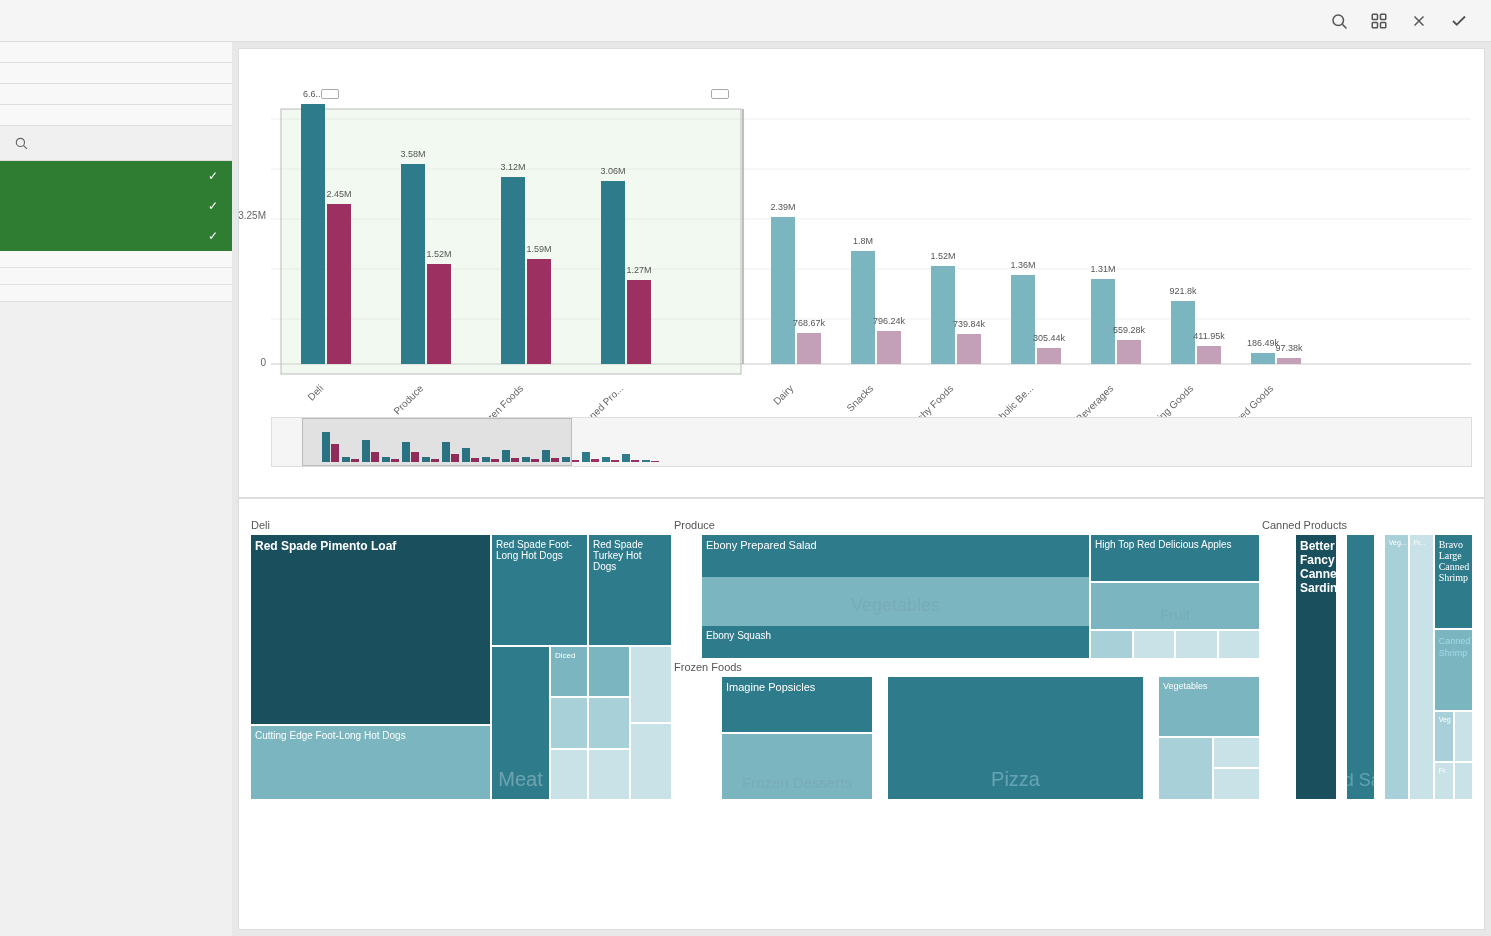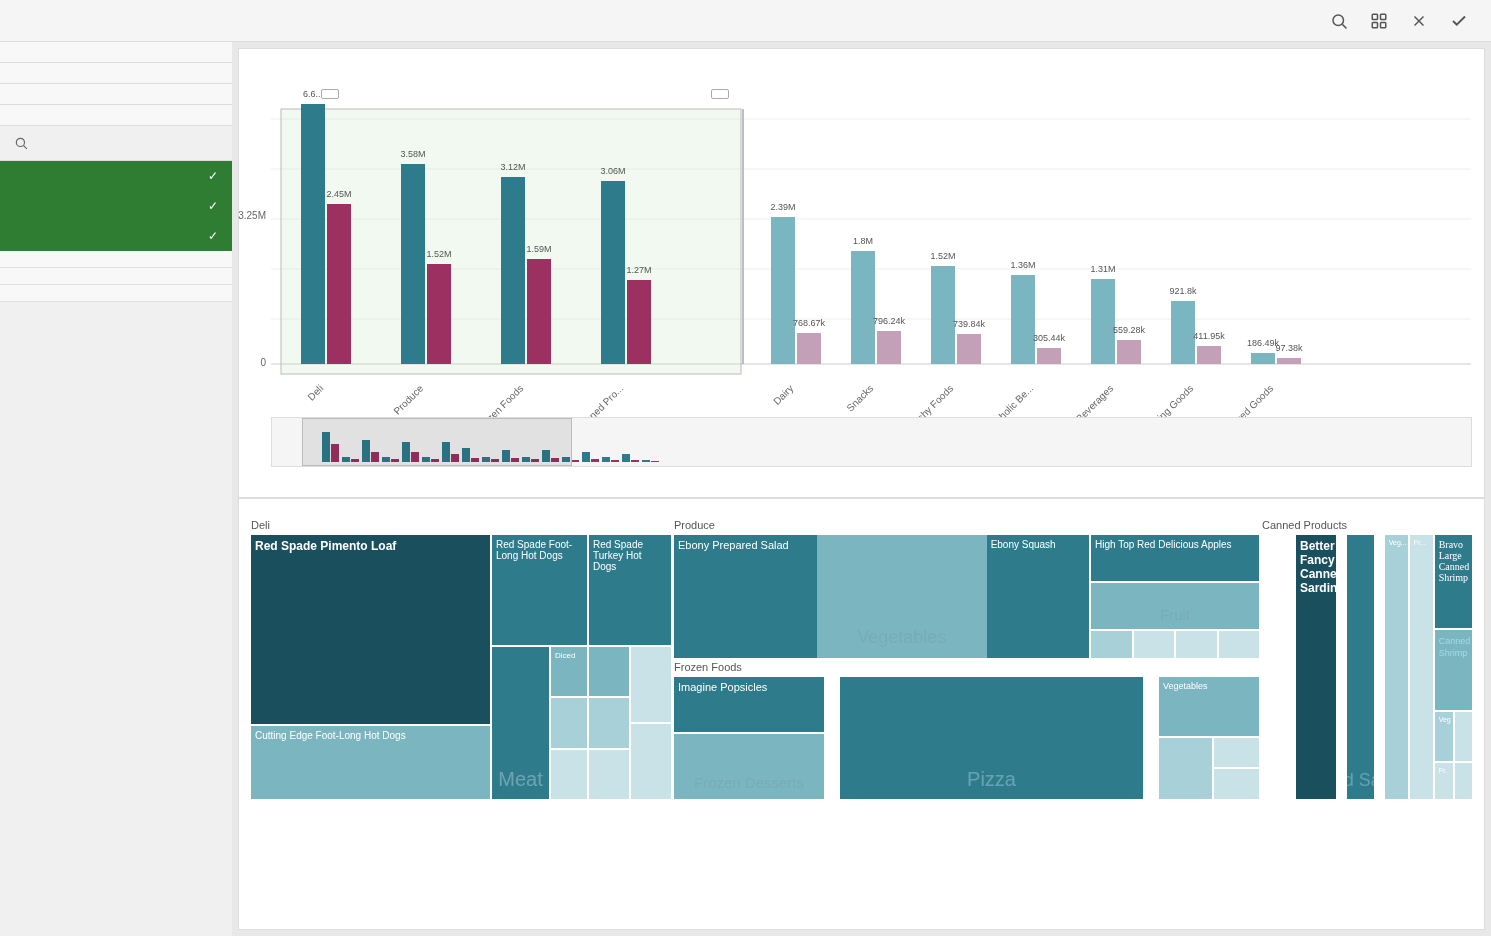--- a/index.html
+++ b/index.html
@@ -542,21 +542,21 @@
             <div class="tm-cell lightest" style="flex:1;" data-name="tm-ds8"></div>
           </div>
         </div>
       </div>
     </div>
   </div>
           <div data-name="treemap-middle" style="flex: 1 1 0%; display: flex; flex-direction: column; gap: 3px; min-width: 0px;">
     <div data-name="produce-wrapper" style="flex:1;display:flex;flex-direction:column;gap:2px;">
       <div style="font-size:11px;color:#555;margin-bottom:2px;" data-name="produce-section-label">Produce</div>
       <div style="display:flex;gap:2px;flex:1;min-height:0;">
-        <div style="display:flex;gap:0;flex:1.4;">
+        <div style="display:flex;flex-direction:column;gap:0;flex:1.4;margin-left:28px;">
           <div class="tm-cell medium" style="flex:1;font-size:11px;" data-name="tm-ebony-salad2">Ebony Prepared Salad</div>
           <div class="tm-cell light" style="flex:1.2;position:relative;" data-name="tm-vegetables2">
             <span style="position:absolute;bottom:10px;left:50%;transform:translateX(-50%);font-size:18px;opacity:0.35;color:#7799aa;white-space:nowrap;">Vegetables</span>
           </div>
           <div class="tm-cell medium" style="flex:0.7;font-size:10px;" data-name="tm-ebony-squash2">Ebony Squash</div>
         </div>
         <div style="display:flex;flex-direction:column;gap:2px;width:168px;">
           <div class="tm-cell medium" style="flex:1;font-size:10px;" data-name="tm-high-top2">High Top Red Delicious Apples</div>
           <div class="tm-cell light" style="flex:1;position:relative;" data-name="tm-fruit2">
             <span style="position:absolute;bottom:6px;left:50%;transform:translateX(-50%);font-size:15px;opacity:0.35;color:#7799aa;">Fruit</span>
@@ -565,21 +565,21 @@
             <div class="tm-cell lighter" style="flex:1;" data-name="tm-ps1"></div>
             <div class="tm-cell lightest" style="flex:1;" data-name="tm-ps2"></div>
             <div class="tm-cell lightest" style="flex:1;" data-name="tm-ps3"></div>
             <div class="tm-cell lightest" style="flex:1;" data-name="tm-ps4"></div>
           </div>
         </div>
       </div>
     </div>
     <div data-name="frozen-wrapper" style="flex:1;display:flex;flex-direction:column;gap:2px;">
       <div style="font-size:11px;color:#555;margin-bottom:2px;" data-name="frozen-section-label">Frozen Foods</div>
-      <div style="display:flex;gap:16px;flex:1;min-height:0;">
+      <div style="display:flex;gap:16px;flex:1;min-height:0;margin-left:48px;">
         <div style="display:flex;flex-direction:column;gap:2px;width:150px;">
           <div class="tm-cell medium" style="flex:1;font-size:11px;" data-name="tm-imagine-popsicles">Imagine Popsicles</div>
           <div class="tm-cell light" style="flex:1.2;position:relative;" data-name="tm-frozen-desserts">
             <span style="position:absolute;bottom:8px;left:50%;transform:translateX(-50%);font-size:15px;opacity:0.35;color:#7799aa;white-space:nowrap;">Frozen Desserts</span>
           </div>
         </div>
         <div style="display:flex;flex-direction:column;gap:2px;flex:1;">
           <div class="tm-cell medium" style="flex:1.2;position:relative;" data-name="tm-pizza-bg">
             <span style="position:absolute;bottom:8px;left:50%;transform:translateX(-50%);font-size:20px;opacity:0.35;color:#cceeff;">Pizza</span>
           </div>

